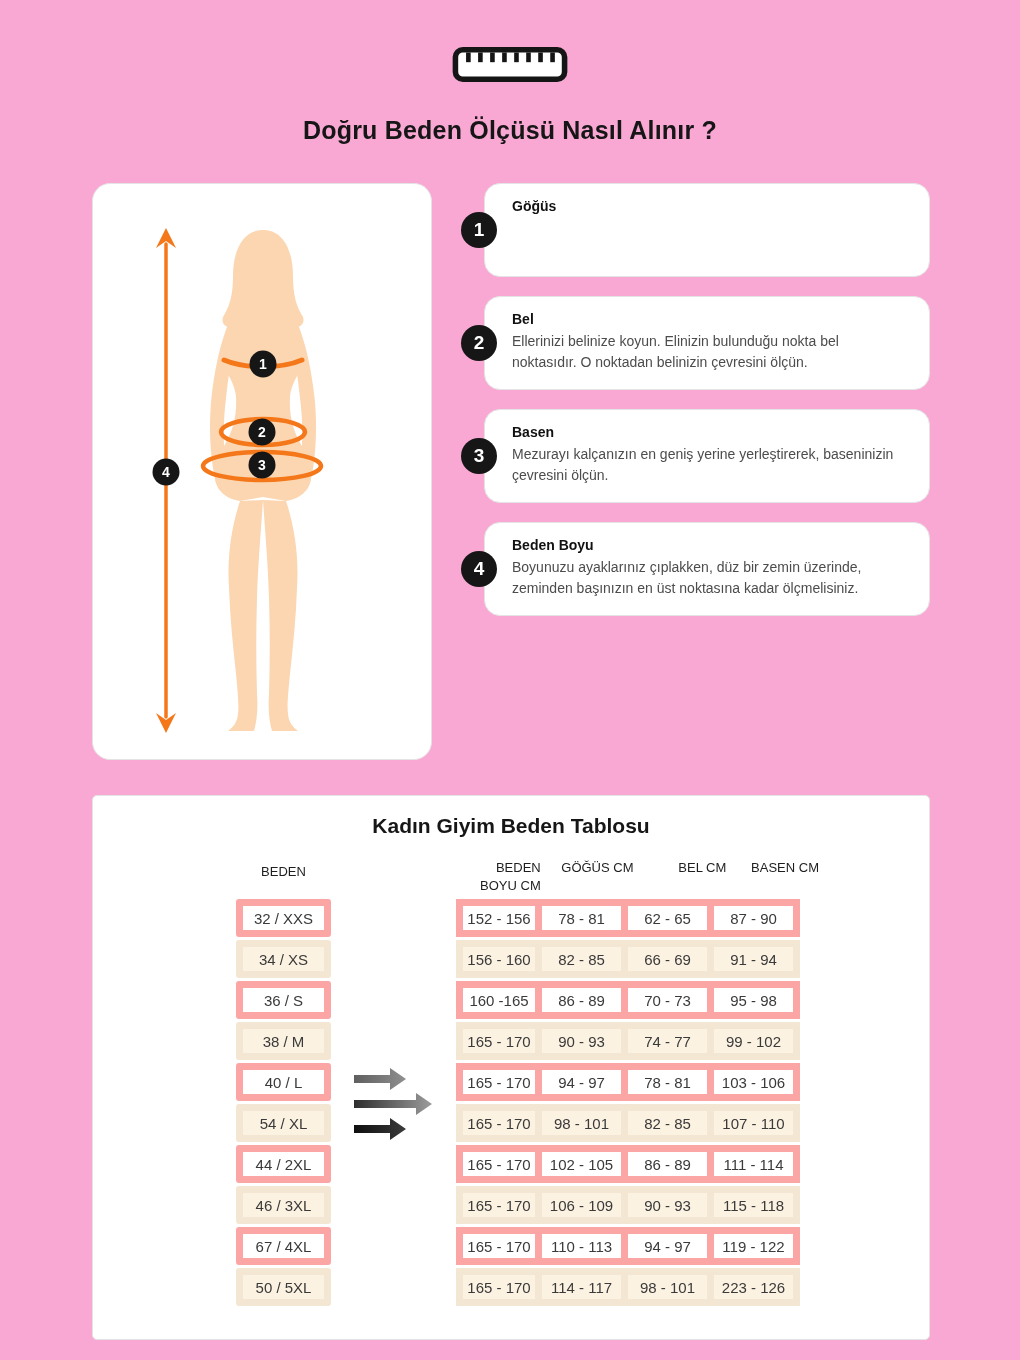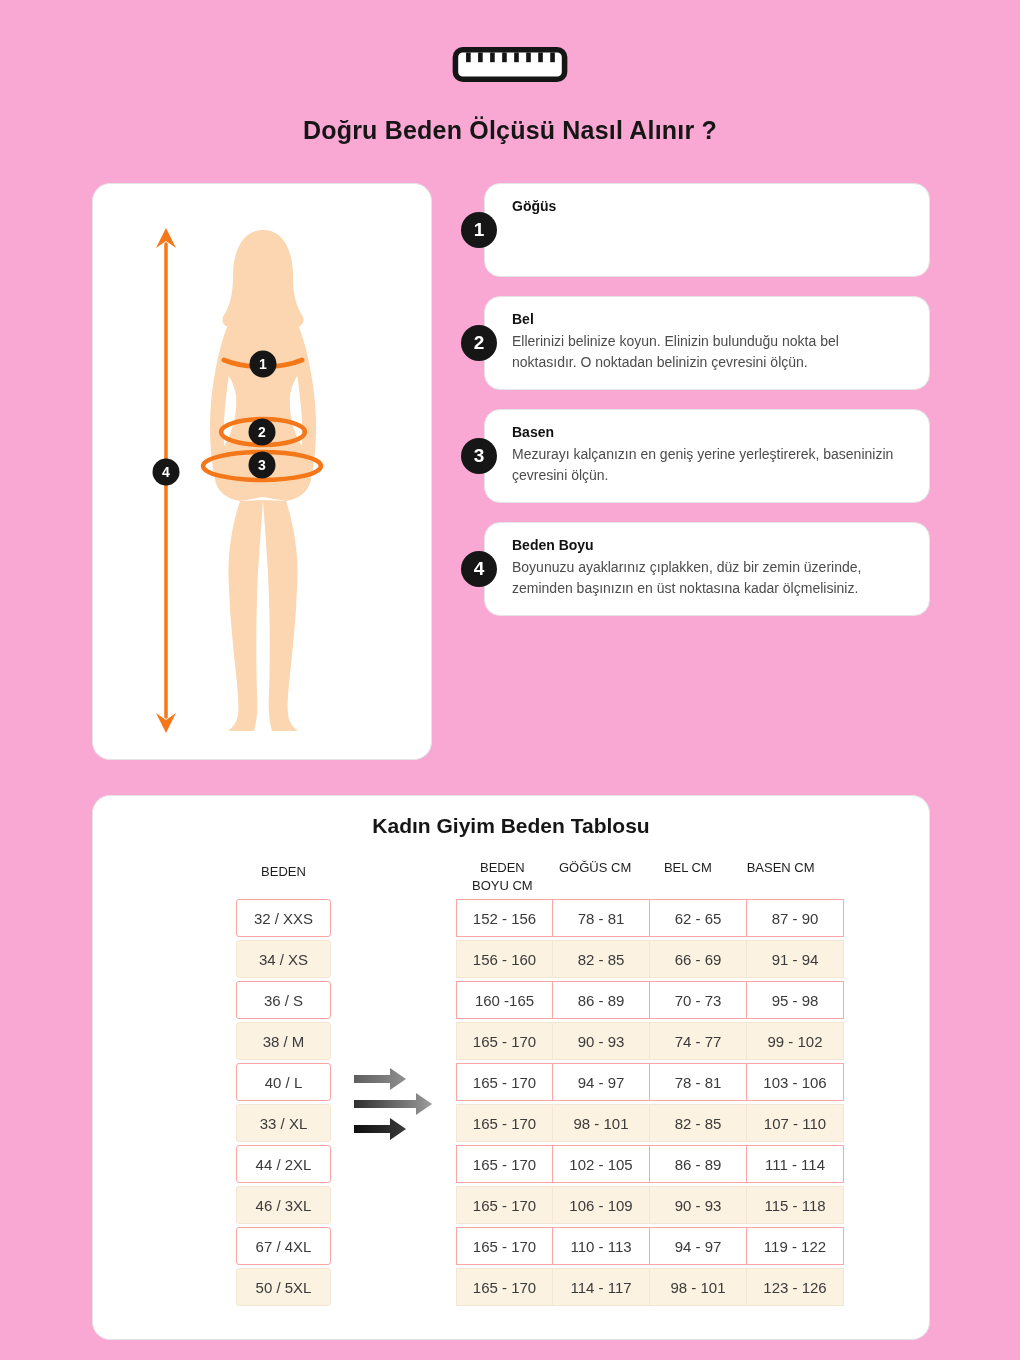--- a/index.html
+++ b/index.html
@@ -23,34 +23,34 @@
     border:1px solid #e4e4e4; border-radius:16px; background:#fff;
     padding:14px 22px 12px 27px; }
   .icard .badge { position:absolute; left:-24px; top:50%; margin-top:-18px;
     width:36px; height:36px; border-radius:50%; background:#161616; color:#fff;
     font-size:19px; font-weight:bold; display:flex; align-items:center; justify-content:center; }
   .icard h3 { margin:0 0 4px 0; font-size:14px; font-weight:bold; color:#111; }
   .icard p { margin:0; font-size:14px; line-height:1.5; color:#4c4c4c; }
 
   
   .table-card { position:absolute; left:92px; top:795px; width:838px; height:545px;
-    box-sizing:border-box; border:1px solid #e4e4e4; border-radius:18px; background:#fff; }
+    box-sizing:border-box; border:1px solid #e4e4e4; border-radius:5px; background:#fff; }
   .table-title { position:absolute; top:18px; left:0; width:100%; text-align:center;
     font-size:21px; font-weight:bold; color:#161616; }
   .thead { position:absolute; top:63px; left:0; right:0; font-size:13px; color:#1e1e1e; font-weight:500; }
   .th-beden { position:absolute; left:143px; width:95px; text-align:center; top:5px; }
   .th-group { position:absolute; left:363px; width:371px; display:grid; grid-template-columns:repeat(4,1fr); }
-  .th { text-align:center; padding:0 8px; line-height:1.35; }
+  .th { text-align:right; padding:0 8px; line-height:1.35; }
   .tbody { position:absolute; top:103px; left:0; right:0; }
   .trow { position:relative; height:38px; margin-bottom:3px; }
   .cell { display:flex; align-items:center; justify-content:center; height:38px;
     box-sizing:border-box; font-size:15px; color:#3a3a3a; background:#fff;
-    border:1px solid #fca5a5; border-radius:3px; }
+    border:7px solid #fca5a5; border-radius:3px; }
   .trow .beden { position:absolute; left:143px; width:95px; }
-  .trow .cells { position:absolute; left:363px; width:388px; display:grid; grid-template-columns:repeat(4,1fr); }
+  .trow .cells { position:absolute; left:363px; width:344px; display:grid; grid-template-columns:repeat(4,1fr); }
   .cells .cell { border-radius:0; }
   .cells .cell + .cell { border-left:none; }
   .trow.alt .cell { background:#fcf2e2; border-color:#f3e6d2; }
   .arrows-overlay { position:absolute; left:255px; top:262px; width:92px; height:92px; pointer-events:none; }
 </style>
 </head>
 <body>
 
 <div class="page">
 
@@ -192,21 +192,21 @@
         <div class="trow">
           <div class="cell beden">40 / L</div>
           <div class="cells">
             <div class="cell">165 - 170</div>
             <div class="cell">94 - 97</div>
             <div class="cell">78 - 81</div>
             <div class="cell">103 - 106</div>
           </div>
         </div>
         <div class="trow alt">
-          <div class="cell beden">33 / XL</div>
+          <div class="cell beden">54 / XL</div>
           <div class="cells">
             <div class="cell">165 - 170</div>
             <div class="cell">98 - 101</div>
             <div class="cell">82 - 85</div>
             <div class="cell">107 - 110</div>
           </div>
         </div>
         <div class="trow">
           <div class="cell beden">44 / 2XL</div>
           <div class="cells">
@@ -233,21 +233,21 @@
             <div class="cell">94 - 97</div>
             <div class="cell">119 - 122</div>
           </div>
         </div>
         <div class="trow alt">
           <div class="cell beden">50 / 5XL</div>
           <div class="cells">
             <div class="cell">165 - 170</div>
             <div class="cell">114 - 117</div>
             <div class="cell">98 - 101</div>
-            <div class="cell">123 - 126</div>
+            <div class="cell">223 - 126</div>
           </div>
         </div>
       </div>
 
     <svg class="arrows-overlay" viewBox="0 0 92 92" aria-hidden="true">
       <defs>
         <linearGradient id="g1" x1="0" y1="0" x2="1" y2="0">
           <stop offset="0" stop-color="#5f5f5f"></stop>
             <stop offset="1" stop-color="#8f8f8f"></stop>
         </linearGradient>

